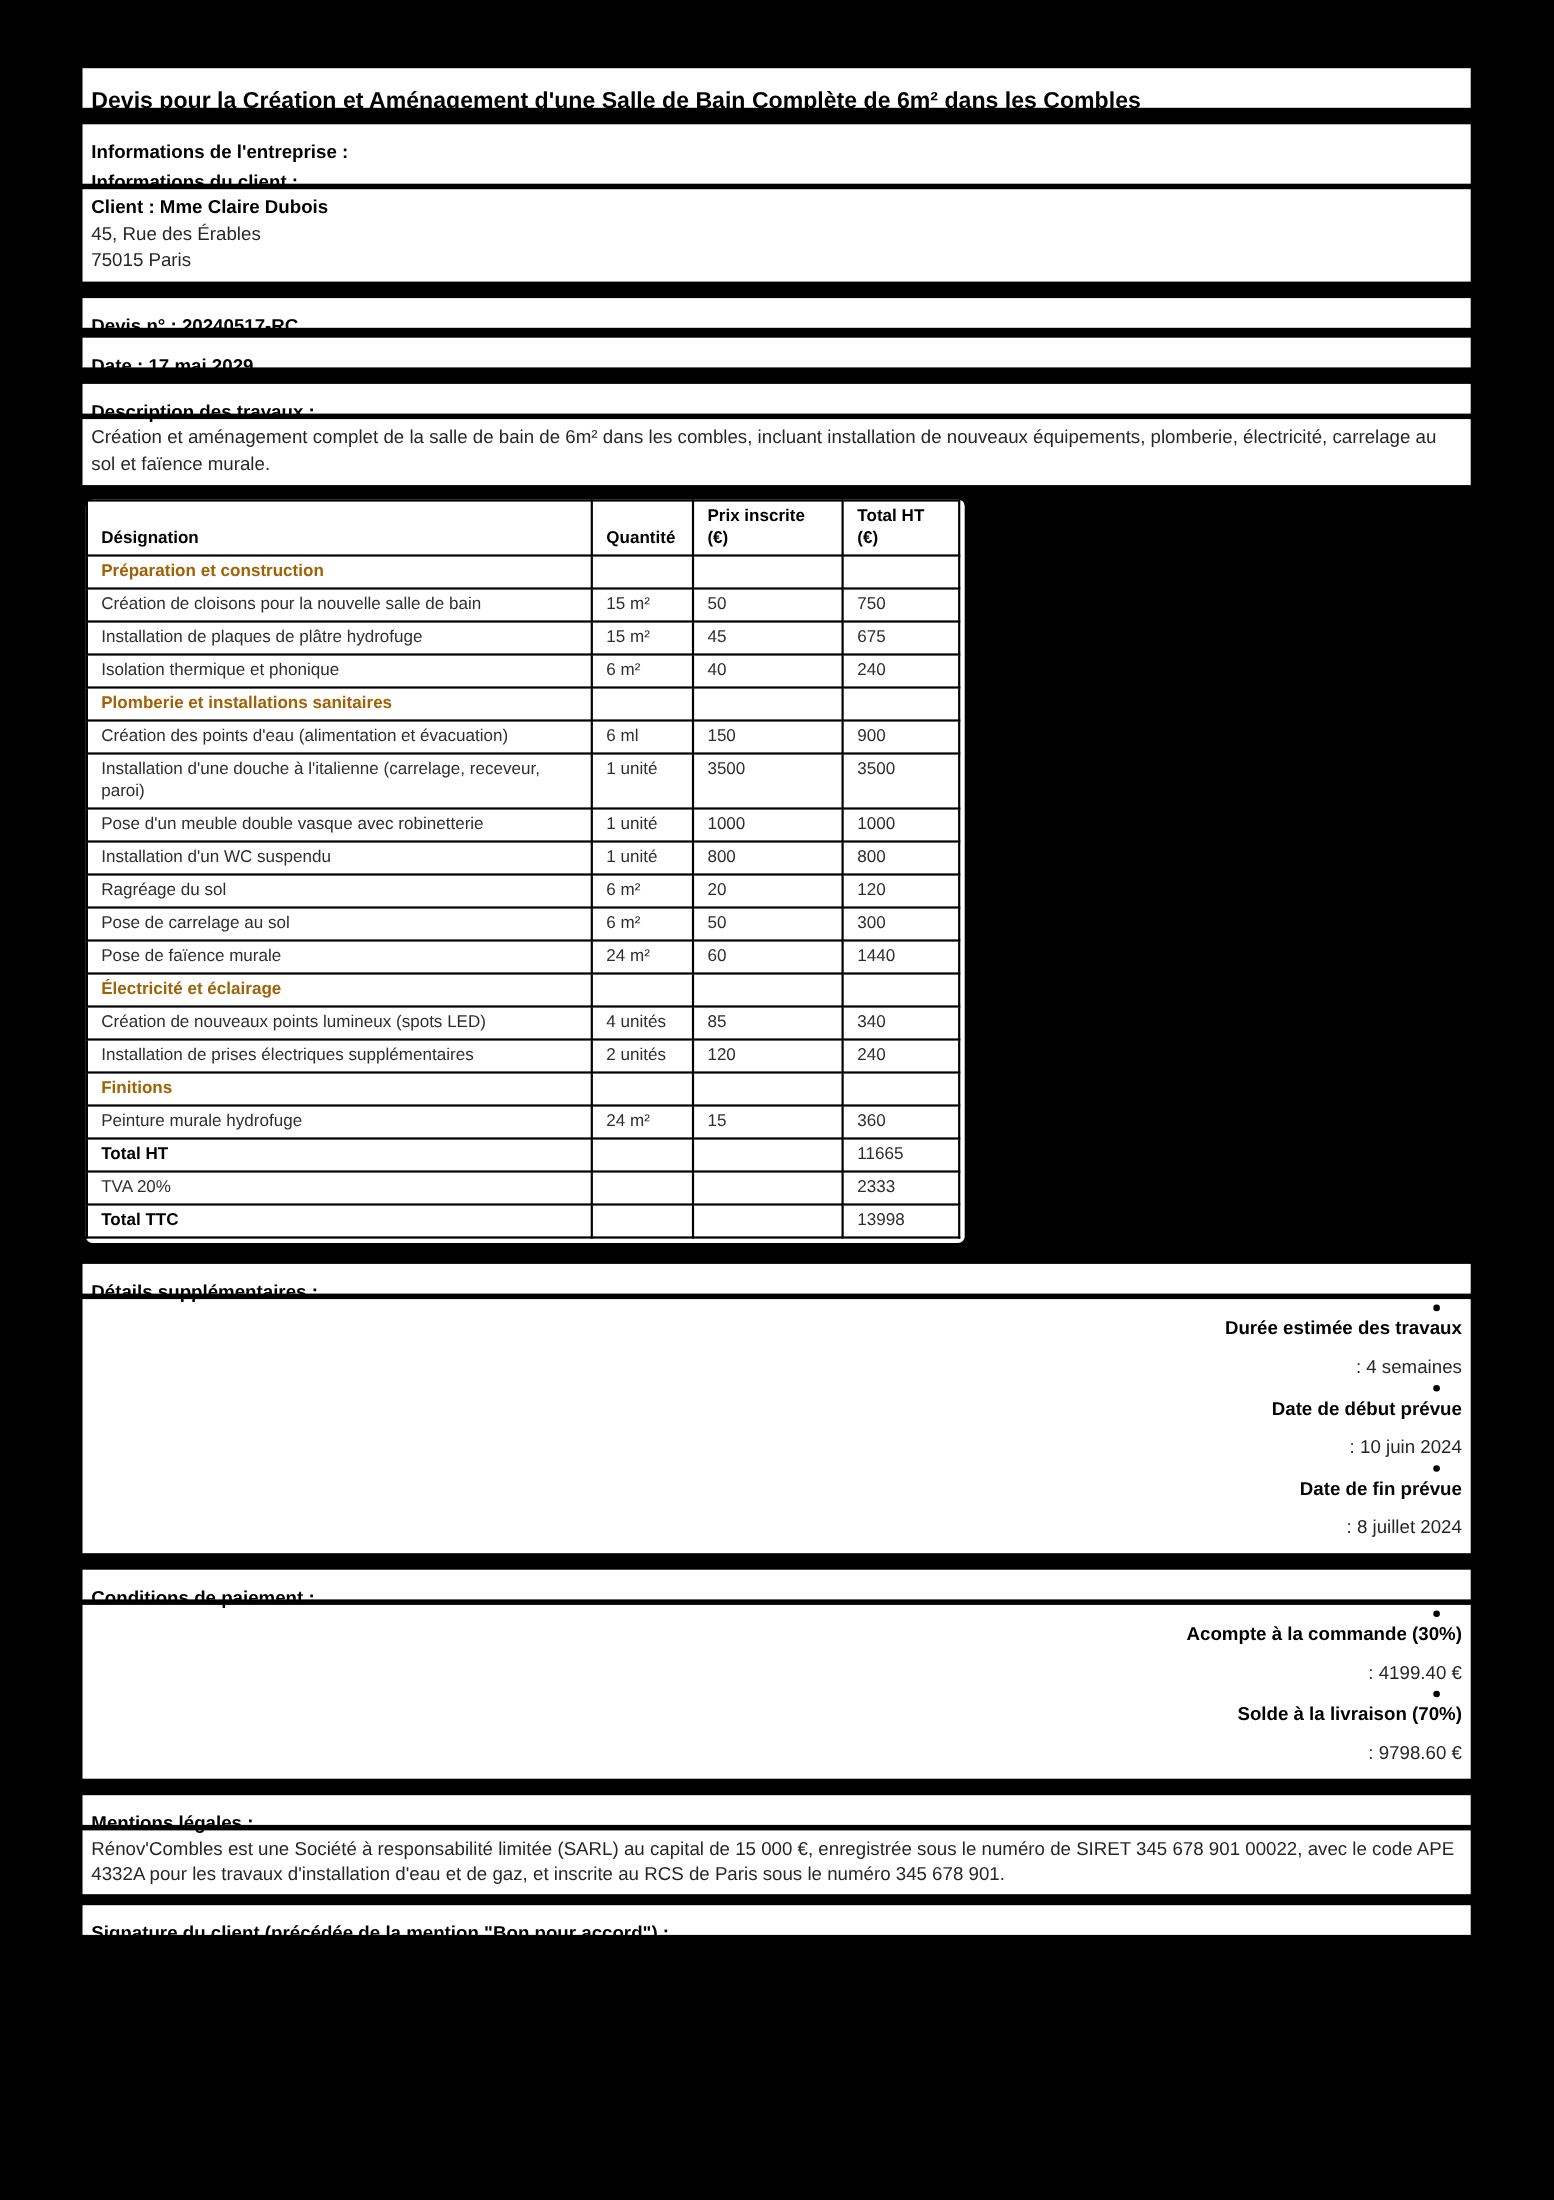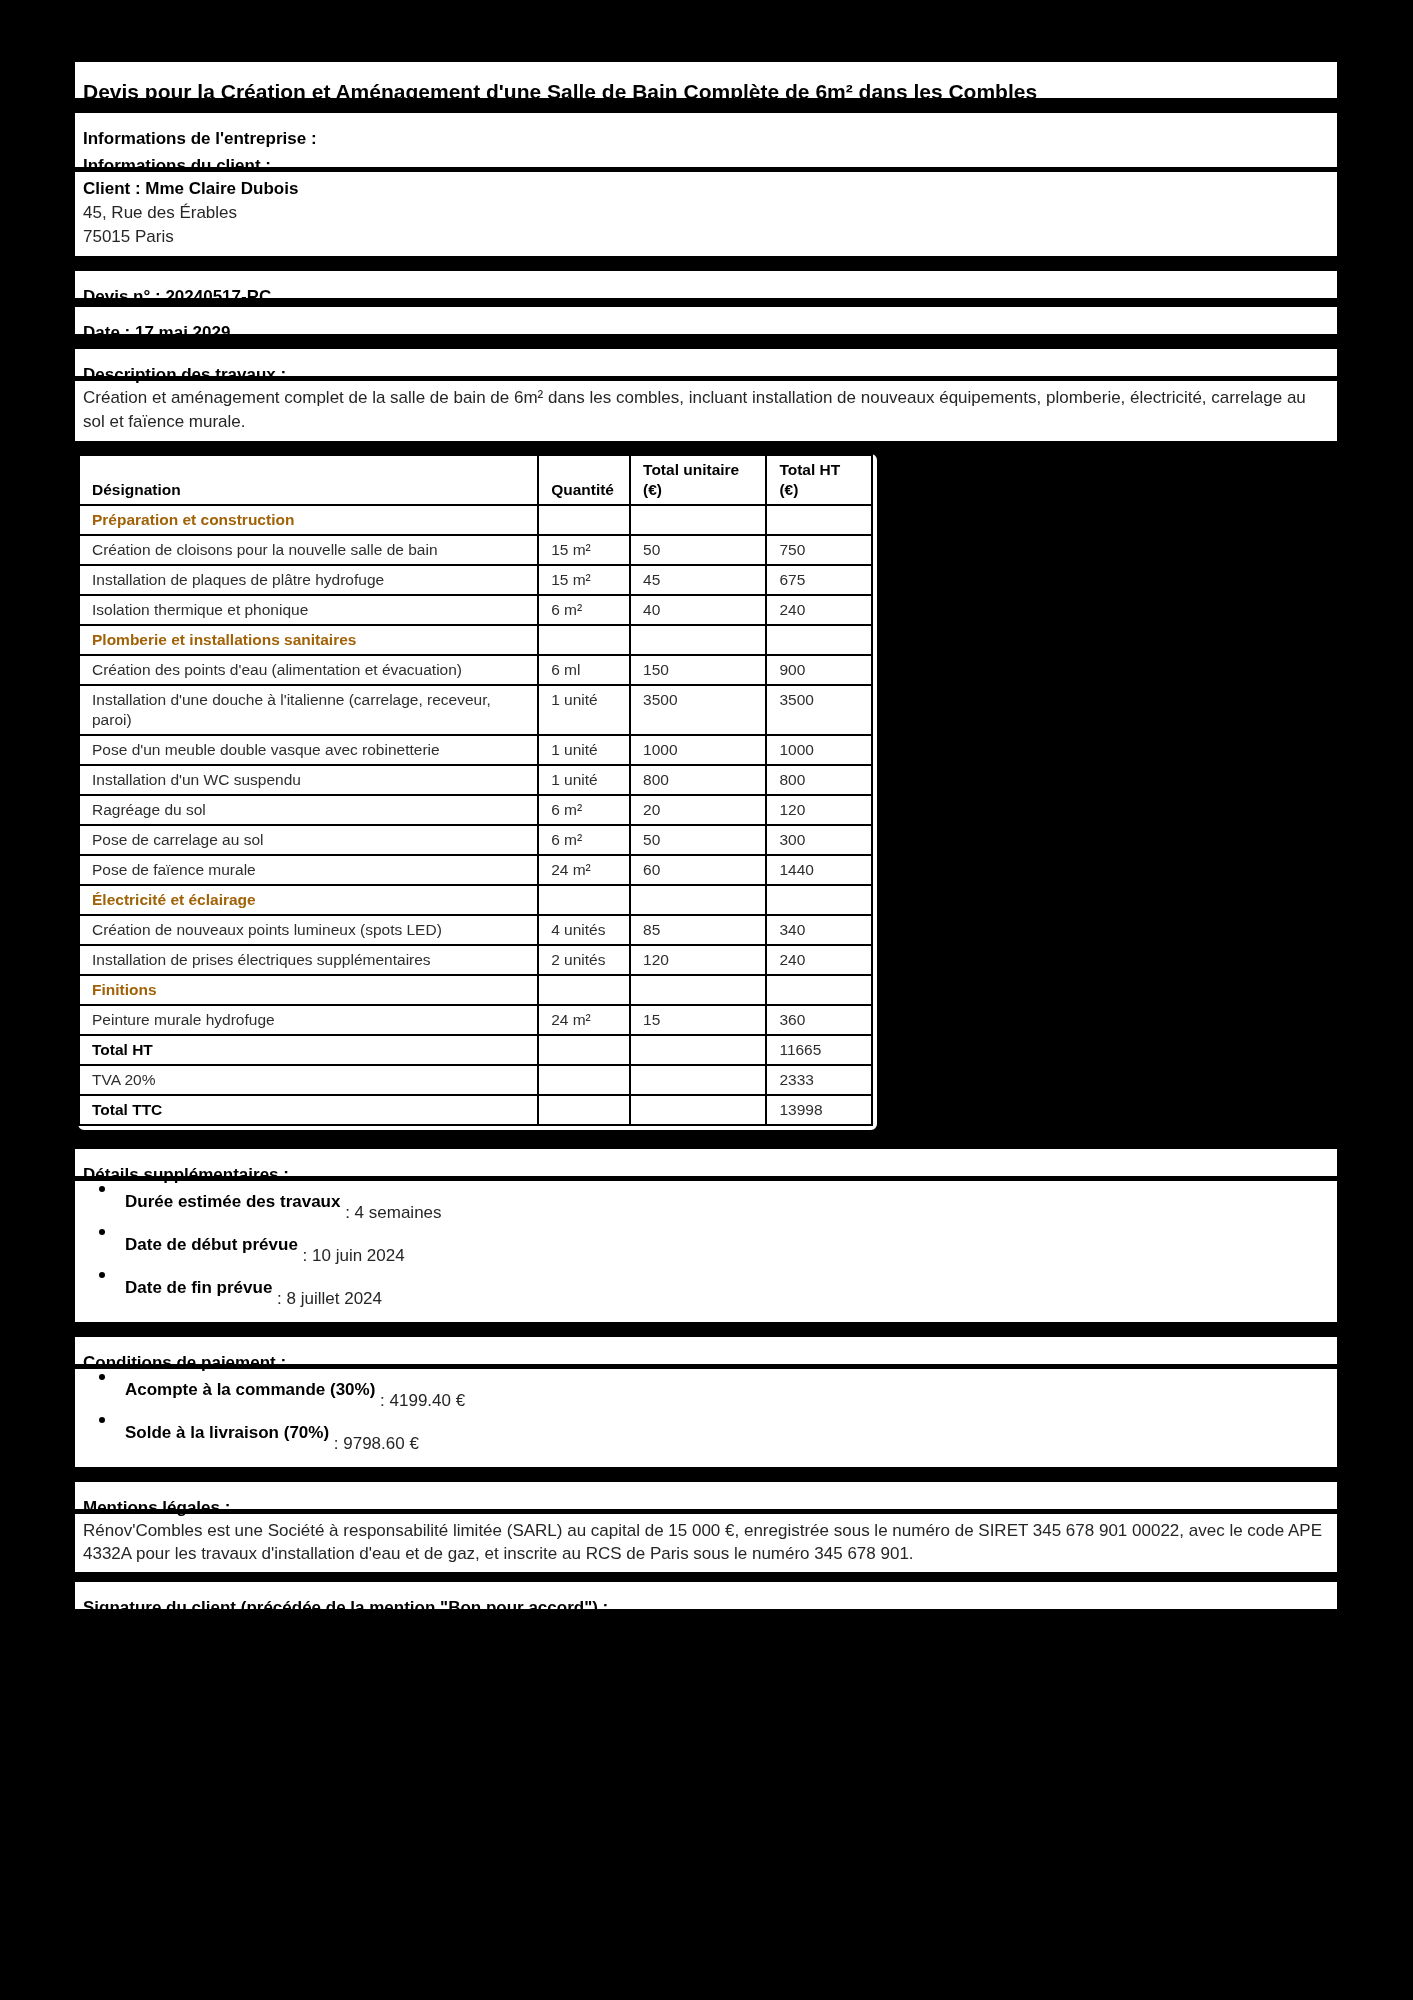--- a/index.html
+++ b/index.html
@@ -76,23 +76,24 @@
   td { vertical-align: top; height: 30px; }
   tr.section td:first-child { font-weight: bold; color: #a16207; }
   tr.total td:first-child { font-weight: bold; color: #000; }
   col.c-designation { width: 463px; }
   col.c-qty { width: 92px; }
   col.c-unit { width: 137px; }
   col.c-total { width: 106px; }
   
   .bullet-item {
     display: flex;
-    align-items: flex-start;
+    align-items: flex-end;
     padding: 4px 0 4px 16px;
     line-height: 24px;
+    flex-direction: column;
   }
   .dot {
     width: 6px; height: 6px;
     background: #000;
     border-radius: 50%;
     margin-right: 20px;
     flex: 0 0 6px;
     position: relative;
     top: -4px;
   }
@@ -128,21 +129,21 @@
         <col class="c-designation">
           <col class="c-qty">
           <col class="c-unit">
           <col class="c-total">
       </colgroup>
       <thead>
         <tr>
           <th>Désignation</th>
           <th>Quantité</th>
           <th>
-            <div>Total unitaire</div>
+            <div>Prix inscrite</div>
             <div>(€)</div>
           </th>
           <th>
             <div>Total HT</div>
             <div>(€)</div>
           </th>
         </tr>
       </thead>
       <tbody id="table-body">
           <tr class="section">

